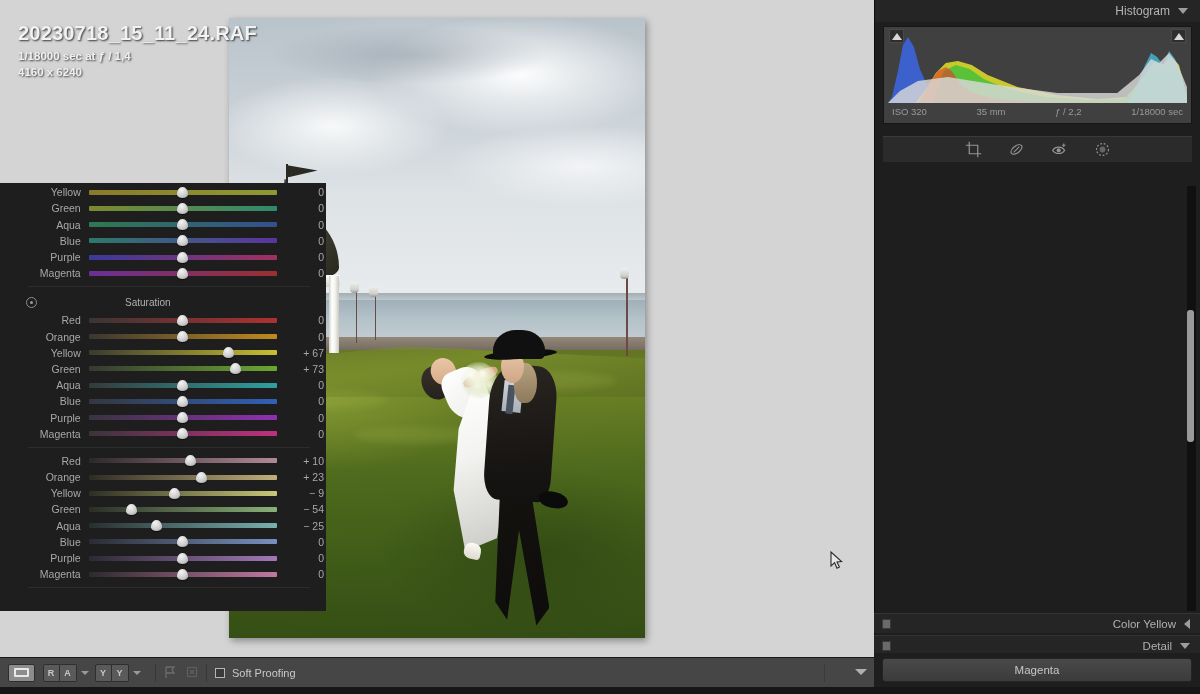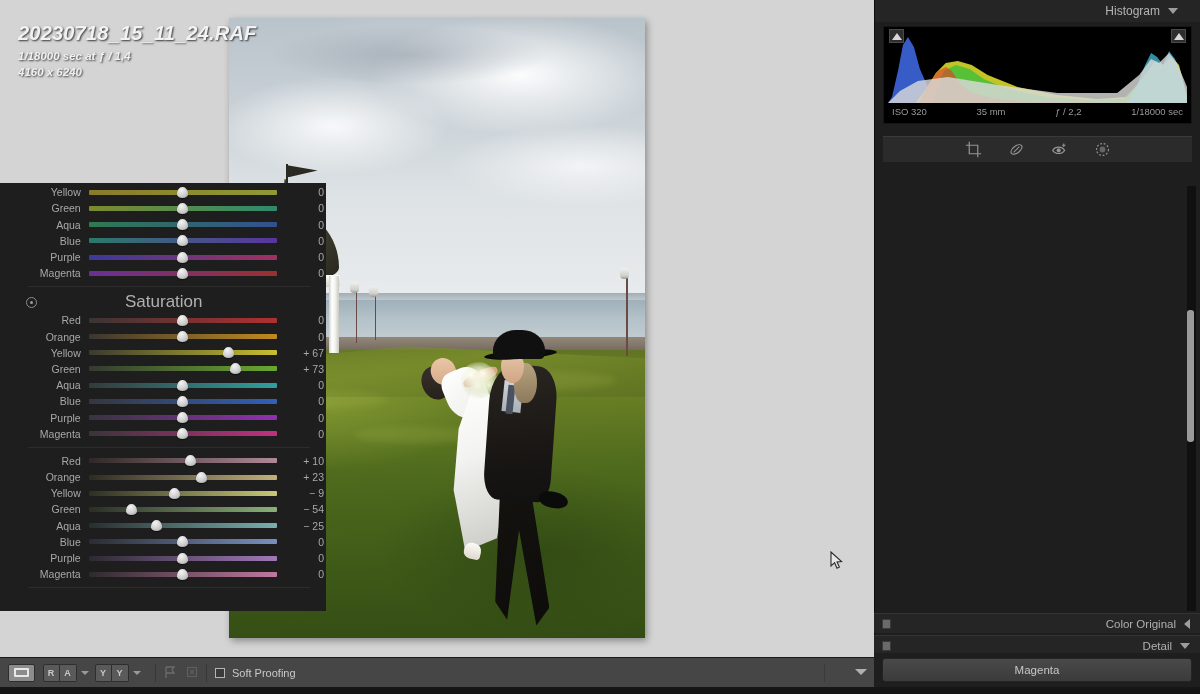--- a/index.html
+++ b/index.html
@@ -197,21 +197,21 @@
     background:
       radial-gradient(circle at 30% 35%, #fffef4 0%, rgba(255,254,244,0) 42%),
       radial-gradient(circle at 62% 30%, #fdfde8 0%, rgba(253,253,232,0) 40%),
       radial-gradient(circle at 46% 64%, #f2f5df 0%, rgba(242,245,223,0) 46%),
       radial-gradient(circle at 78% 62%, #e9f0d2 0%, rgba(233,240,210,0) 48%),
       radial-gradient(ellipse at 50% 50%, rgba(120,140,70,0.55) 0%, rgba(120,140,70,0) 70%);
     border-radius: 50%;
   }
 
   
-  .file-overlay { position: absolute; left: 18px; top: 22px; z-index: 6; pointer-events: none; font-style: italic; }
+  .file-overlay { position: absolute; left: 18px; top: 22px; z-index: 6; pointer-events: none; }
   .file-name {
     font-size: 20px; font-weight: bold; color: #f2f2f2; letter-spacing: 0.2px;
     text-shadow: 1px 1px 2px rgba(0,0,0,0.75);
   }
   .file-meta {
     font-size: 11.5px; font-weight: bold; color: #f0f0f0; margin-top: 5px;
     text-shadow: 1px 1px 2px rgba(0,0,0,0.7);
   }
   .file-meta + .file-meta { margin-top: 4px; }
 
@@ -258,33 +258,33 @@
     position: absolute; left: 0; top: 687px; width: 1200px; height: 7px; background: #161616;
   }
 
   
   .right-panel {
     position: absolute; left: 874px; top: 0; width: 326px; height: 687px;
     background: #1e1e1e; border-left: 1px solid #0d0d0d;
   }
   .panel-header {
     height: 22px; display: flex; align-items: center; justify-content: flex-end;
-    padding-right: 22px; background: #252525;
+    padding-right: 12px; background: #252525;
   }
   .panel-header .ph-title { font-size: 12px; color: #b4b4b4; margin-right: 8px; }
   .tri-dn {
     width: 0; height: 0; border-left: 5px solid transparent; border-right: 5px solid transparent;
     border-top: 6px solid #9d9d9d;
   }
   .tri-lf {
     width: 0; height: 0; border-top: 5px solid transparent; border-bottom: 5px solid transparent;
     border-right: 6px solid #9d9d9d;
   }
   .histo-box {
-    margin: 4px 8px 12px 8px; height: 98px; background: #000000; border: 1px solid #161616;
+    margin: 4px 8px 12px 8px; height: 98px; background: #404040; border: 1px solid #161616;
     position: relative; padding: 4px;
   }
   .histo-plot { position: relative; width: 100%; height: 72px; overflow: hidden; }
   .clip-tri {
     position: absolute; top: 2px; width: 15px; height: 14px;
     background: #2e2e2e; border: 1px solid #4a4a4a; display: flex; align-items: center; justify-content: center;
   }
   .clip-tri i {
     width: 0; height: 0; border-left: 5px solid transparent; border-right: 5px solid transparent;
     border-bottom: 7px solid #d8d8d8;
@@ -304,21 +304,21 @@
   }
   .tool-strip svg { opacity: 0.72; }
 
   .hsl-scroll {
     position: absolute; left: 0; top: 183px; width: 326px; height: 428px;
     overflow: hidden; background: #1e1e1e;
   }
   .hsl-inner { position: absolute; left: 14px; top: -15px; width: 310px; }
   .sec-head {
     display: flex; align-items: center; height: 20px; padding-left: 12px;
-    font-size: 17px; color: #b0b0b0;
+    font-size: 10px; color: #b0b0b0;
   }
   .target-circle {
     width: 11px; height: 11px; border-radius: 50%; border: 1px solid #8d8d8d;
     position: relative; margin-right: 6px;
   }
   .target-circle::after {
     content: ''; position: absolute; left: 3px; top: 3px; width: 3px; height: 3px;
     border-radius: 50%; background: #9a9a9a;
   }
   .sec-title { margin-left: 82px; }
@@ -701,21 +701,21 @@
           <div class="sl-val">0</div>
         </div>
         <div class="sec-divider"></div>
       </div>
   </div>
 
   <div class="vscroll"></div>
 
   <div class="collapsed-panel" style="top:613px;">
     <div class="cp-sw"></div>
-    <div class="cp-title">Color Original</div>
+    <div class="cp-title">Color Yellow</div>
     <div class="tri-lf"></div>
   </div>
 
   <div class="collapsed-panel" style="top:635px;">
     <div class="cp-sw"></div>
     <div class="cp-title">Detail</div>
     <div class="tri-dn"></div>
   </div>
 
   <div class="btn-row">

